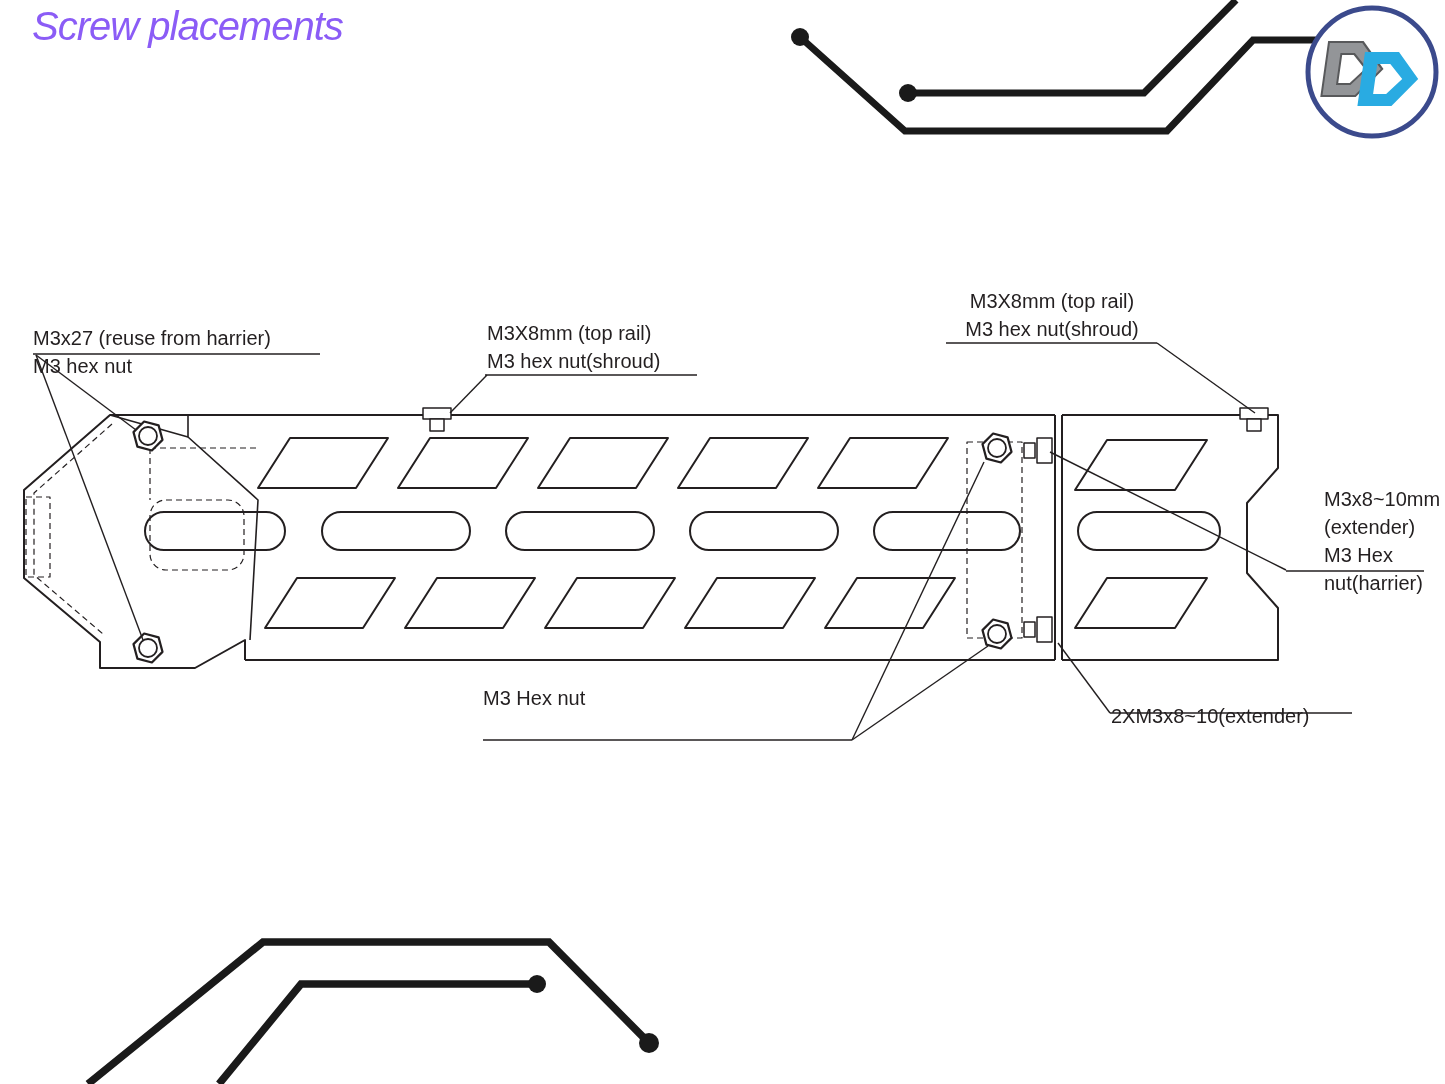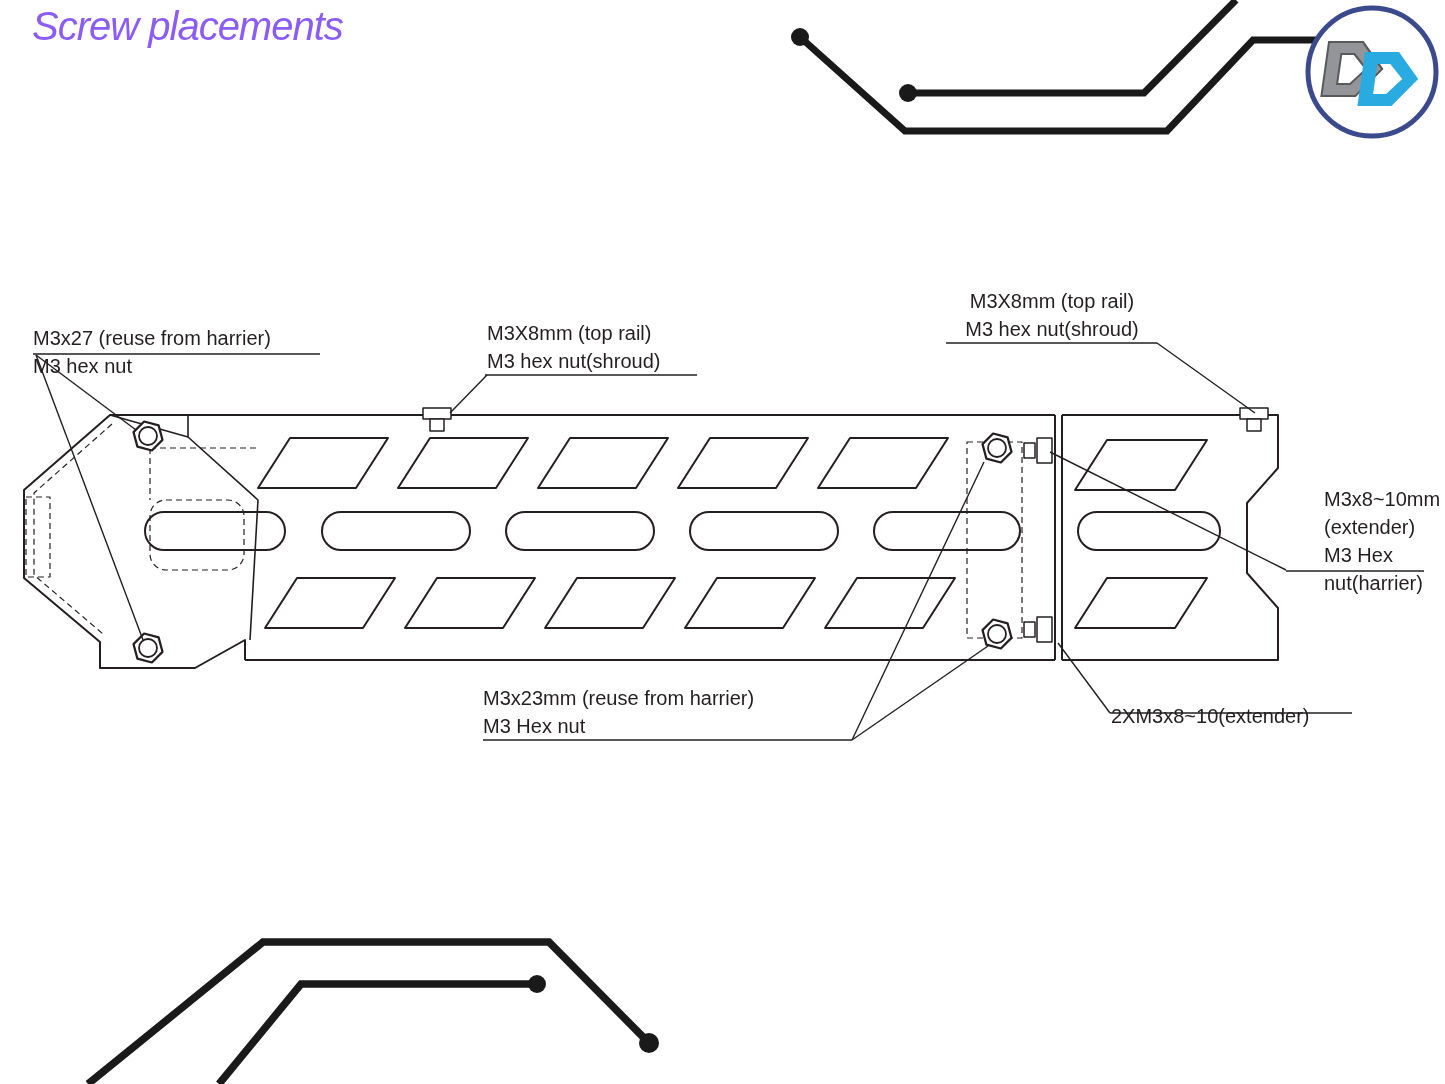--- a/index.html
+++ b/index.html
@@ -173,21 +173,20 @@
   </div>
 
   <div class="label" style="left:1288px;top:485px;margin-left:36px;">
     <div>M3x8~10mm</div>
     <div>(extender)</div>
     <div>M3 Hex</div>
     <div>nut(harrier)</div>
   </div>
 
   <div class="label" style="left:483px;top:684px;">
-    <div>M3x23mm (reuse from harrier)</div>
     <div>M3 Hex nut</div>
   </div>
 
   <div class="label" style="left:1111px;top:702px;">
     <div>2XM3x8~10(extender)</div>
   </div>
 
 </div>
 
 </body></html>

